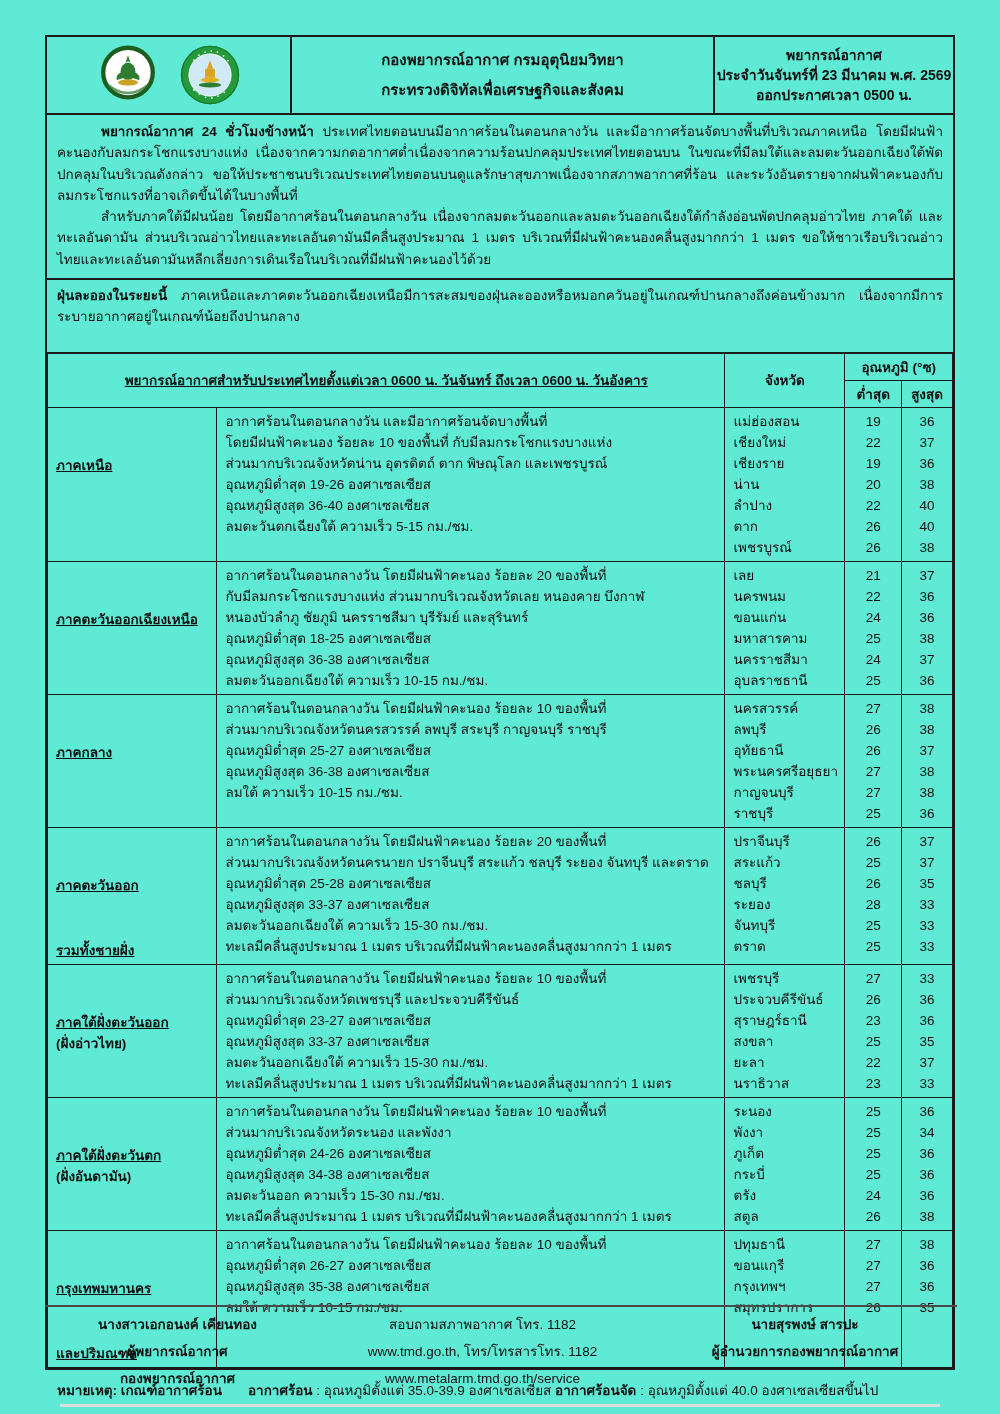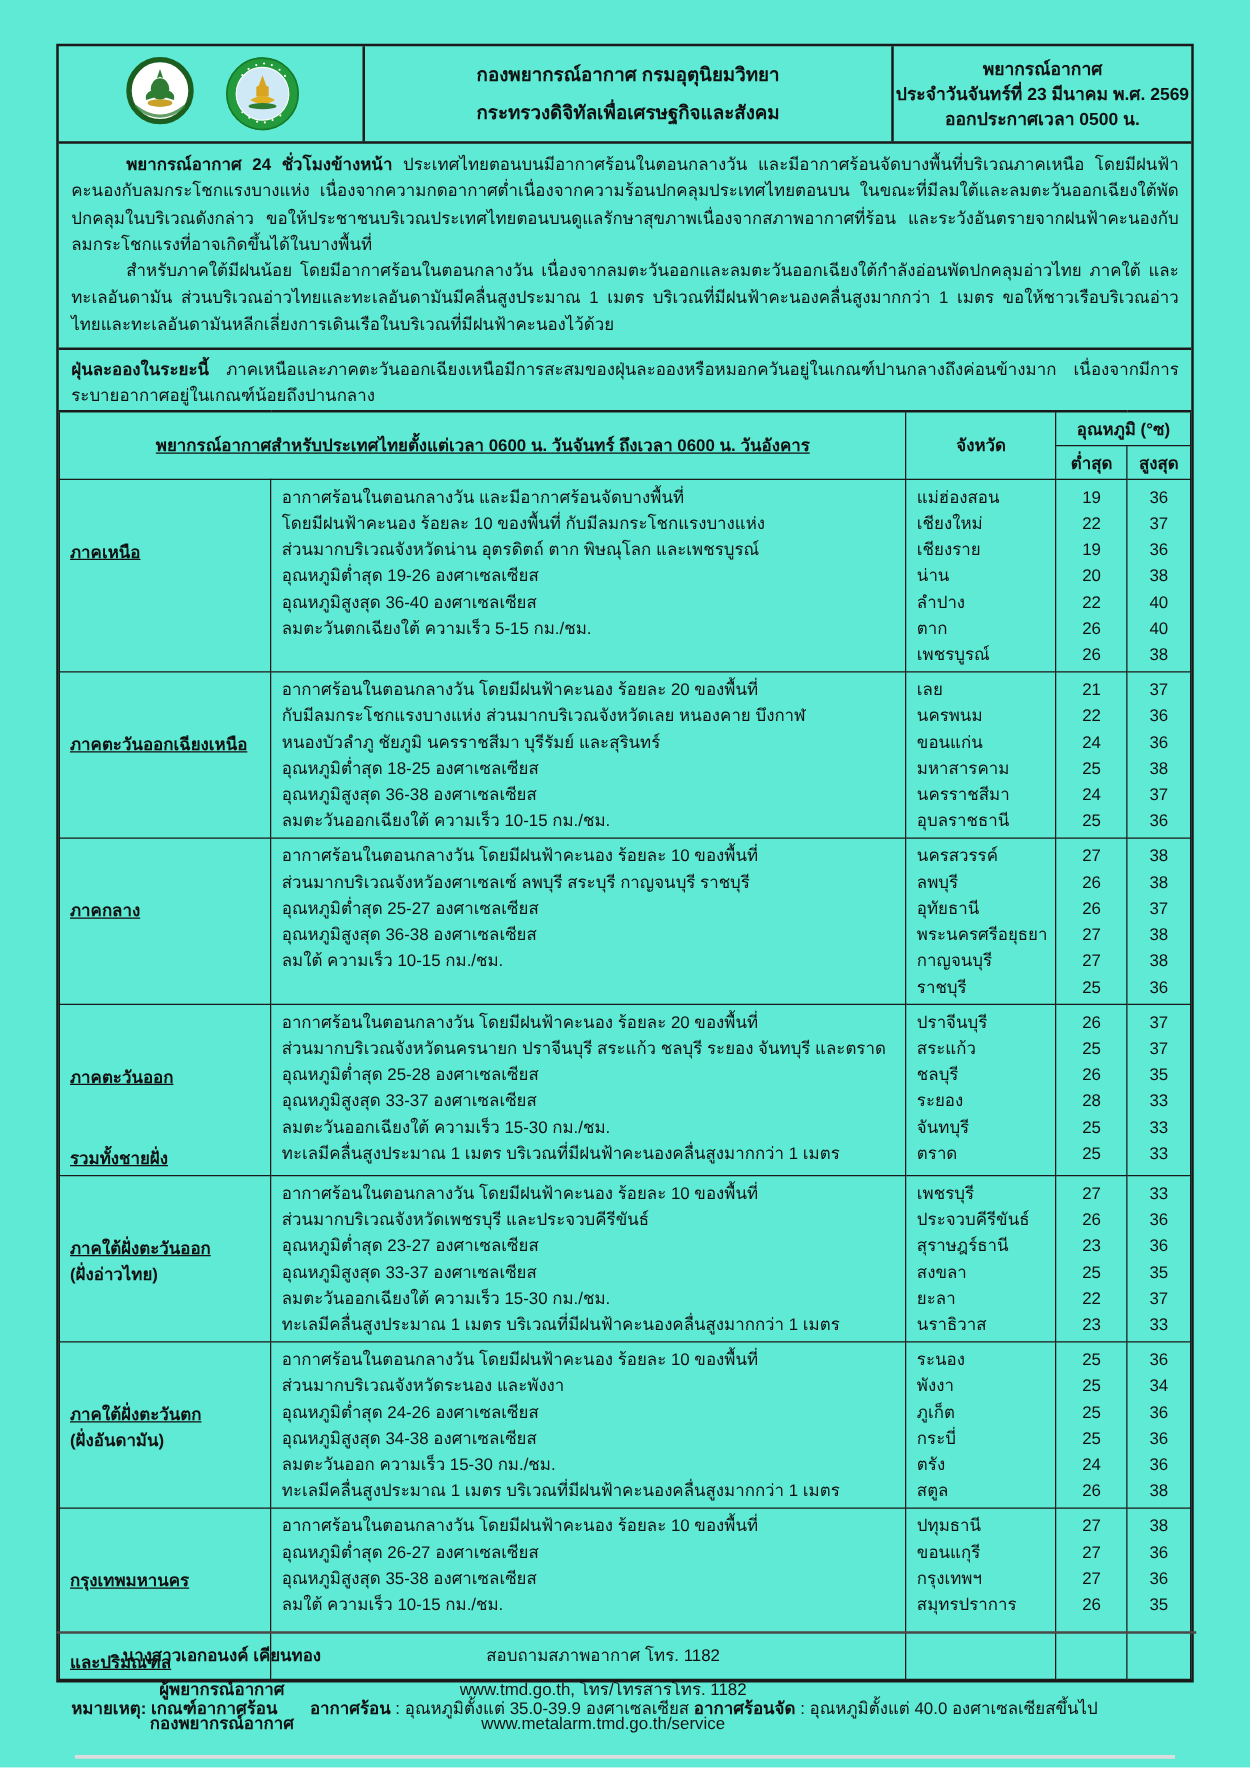--- a/index.html
+++ b/index.html
@@ -18,21 +18,21 @@
   .hdr-center { flex:1; border-right:2px solid #1a1a1a; display:flex; flex-direction:column; align-items:center; justify-content:center; gap:6px; }
   .hdr-center div { font-weight:bold; font-size:15px; }
   .hdr-right { width:238px; display:flex; flex-direction:column; align-items:center; justify-content:center; gap:2px; }
   .hdr-right div { font-weight:bold; font-size:14px; line-height:18px; }
 
   
   .summary { border-top:2px solid #1a1a1a; padding:6px 10px 8px 10px; }
   .summary p { font-size:13.5px; line-height:21.3px; text-align:justify; text-indent:44px; }
   .lead { font-weight:bold; }
 
-  .dust { border-top:2px solid #1a1a1a; padding:5px 10px 0 10px; font-size:13.5px; line-height:21.3px; text-align:justify; }
+  .dust { border-top:2px solid #1a1a1a; padding:5px 10px 24px 10px; font-size:13.5px; line-height:21.3px; text-align:justify; }
 
   
   table.forecast { border-collapse:collapse; width:100%; border-top:2px solid #1a1a1a; }
   table.forecast th, table.forecast td { border:1.5px solid #1a1a1a; vertical-align:top; }
   table.forecast thead th { font-size:13.5px; font-weight:bold; text-align:center; vertical-align:middle; padding:2px 2px; }
   .th-underline { text-decoration:underline; }
   td.region-cell { padding:3px 4px 3px 8px; }
   .region-title { font-weight:bold; text-decoration:underline; font-size:13.5px; line-height:21px;margin-top:44px; }
   .region-subtitle { font-weight:bold; font-size:13.5px; line-height:21px; }
   td.forecast-cell { padding:3px 6px 3px 8px; }
@@ -217,21 +217,21 @@
                 <div class="temp-line">37</div>
                 <div class="temp-line">36</div>
               </td>
             </tr>
             <tr>
               <td class="region-cell">
                 <div class="region-title">ภาคกลาง</div>
               </td>
               <td class="forecast-cell">
                 <div class="forecast-line">อากาศร้อนในตอนกลางวัน โดยมีฝนฟ้าคะนอง ร้อยละ 10 ของพื้นที่</div>
-                <div class="forecast-line">ส่วนมากบริเวณจังหวัองศาเซลเซ์ ลพบุรี สระบุรี กาญจนบุรี ราชบุรี</div>
+                <div class="forecast-line">ส่วนมากบริเวณจังหวัดนครสวรรค์ ลพบุรี สระบุรี กาญจนบุรี ราชบุรี</div>
                 <div class="forecast-line">อุณหภูมิต่ำสุด 25-27 องศาเซลเซียส</div>
                 <div class="forecast-line">อุณหภูมิสูงสุด 36-38 องศาเซลเซียส</div>
                 <div class="forecast-line">ลมใต้ ความเร็ว 10-15 กม./ชม.</div>
               </td>
               <td class="province-cell">
                 <div class="province-line">นครสวรรค์</div>
                 <div class="province-line">ลพบุรี</div>
                 <div class="province-line">อุทัยธานี</div>
                 <div class="province-line">พระนครศรีอยุธยา</div>
                 <div class="province-line">กาญจนบุรี</div>
@@ -412,15 +412,19 @@
     <div class="f-col f-left">
       <div>นางสาวเอกอนงค์ เคียนทอง</div>
       <div>ผู้พยากรณ์อากาศ</div>
       <div>กองพยากรณ์อากาศ</div>
     </div>
     <div class="f-col f-center">
       <div>สอบถามสภาพอากาศ โทร. 1182</div>
       <div>www.tmd.go.th, โทร/โทรสารโทร. 1182</div>
       <div>www.metalarm.tmd.go.th/service</div>
     </div>
+    <div class="f-col f-right">
+      <div>นายสุรพงษ์ สารปะ</div>
+      <div>ผู้อำนวยการกองพยากรณ์อากาศ</div>
+    </div>
   </div>
   <div class="bottom-bar"></div>
 </div>
 
 </body></html>

